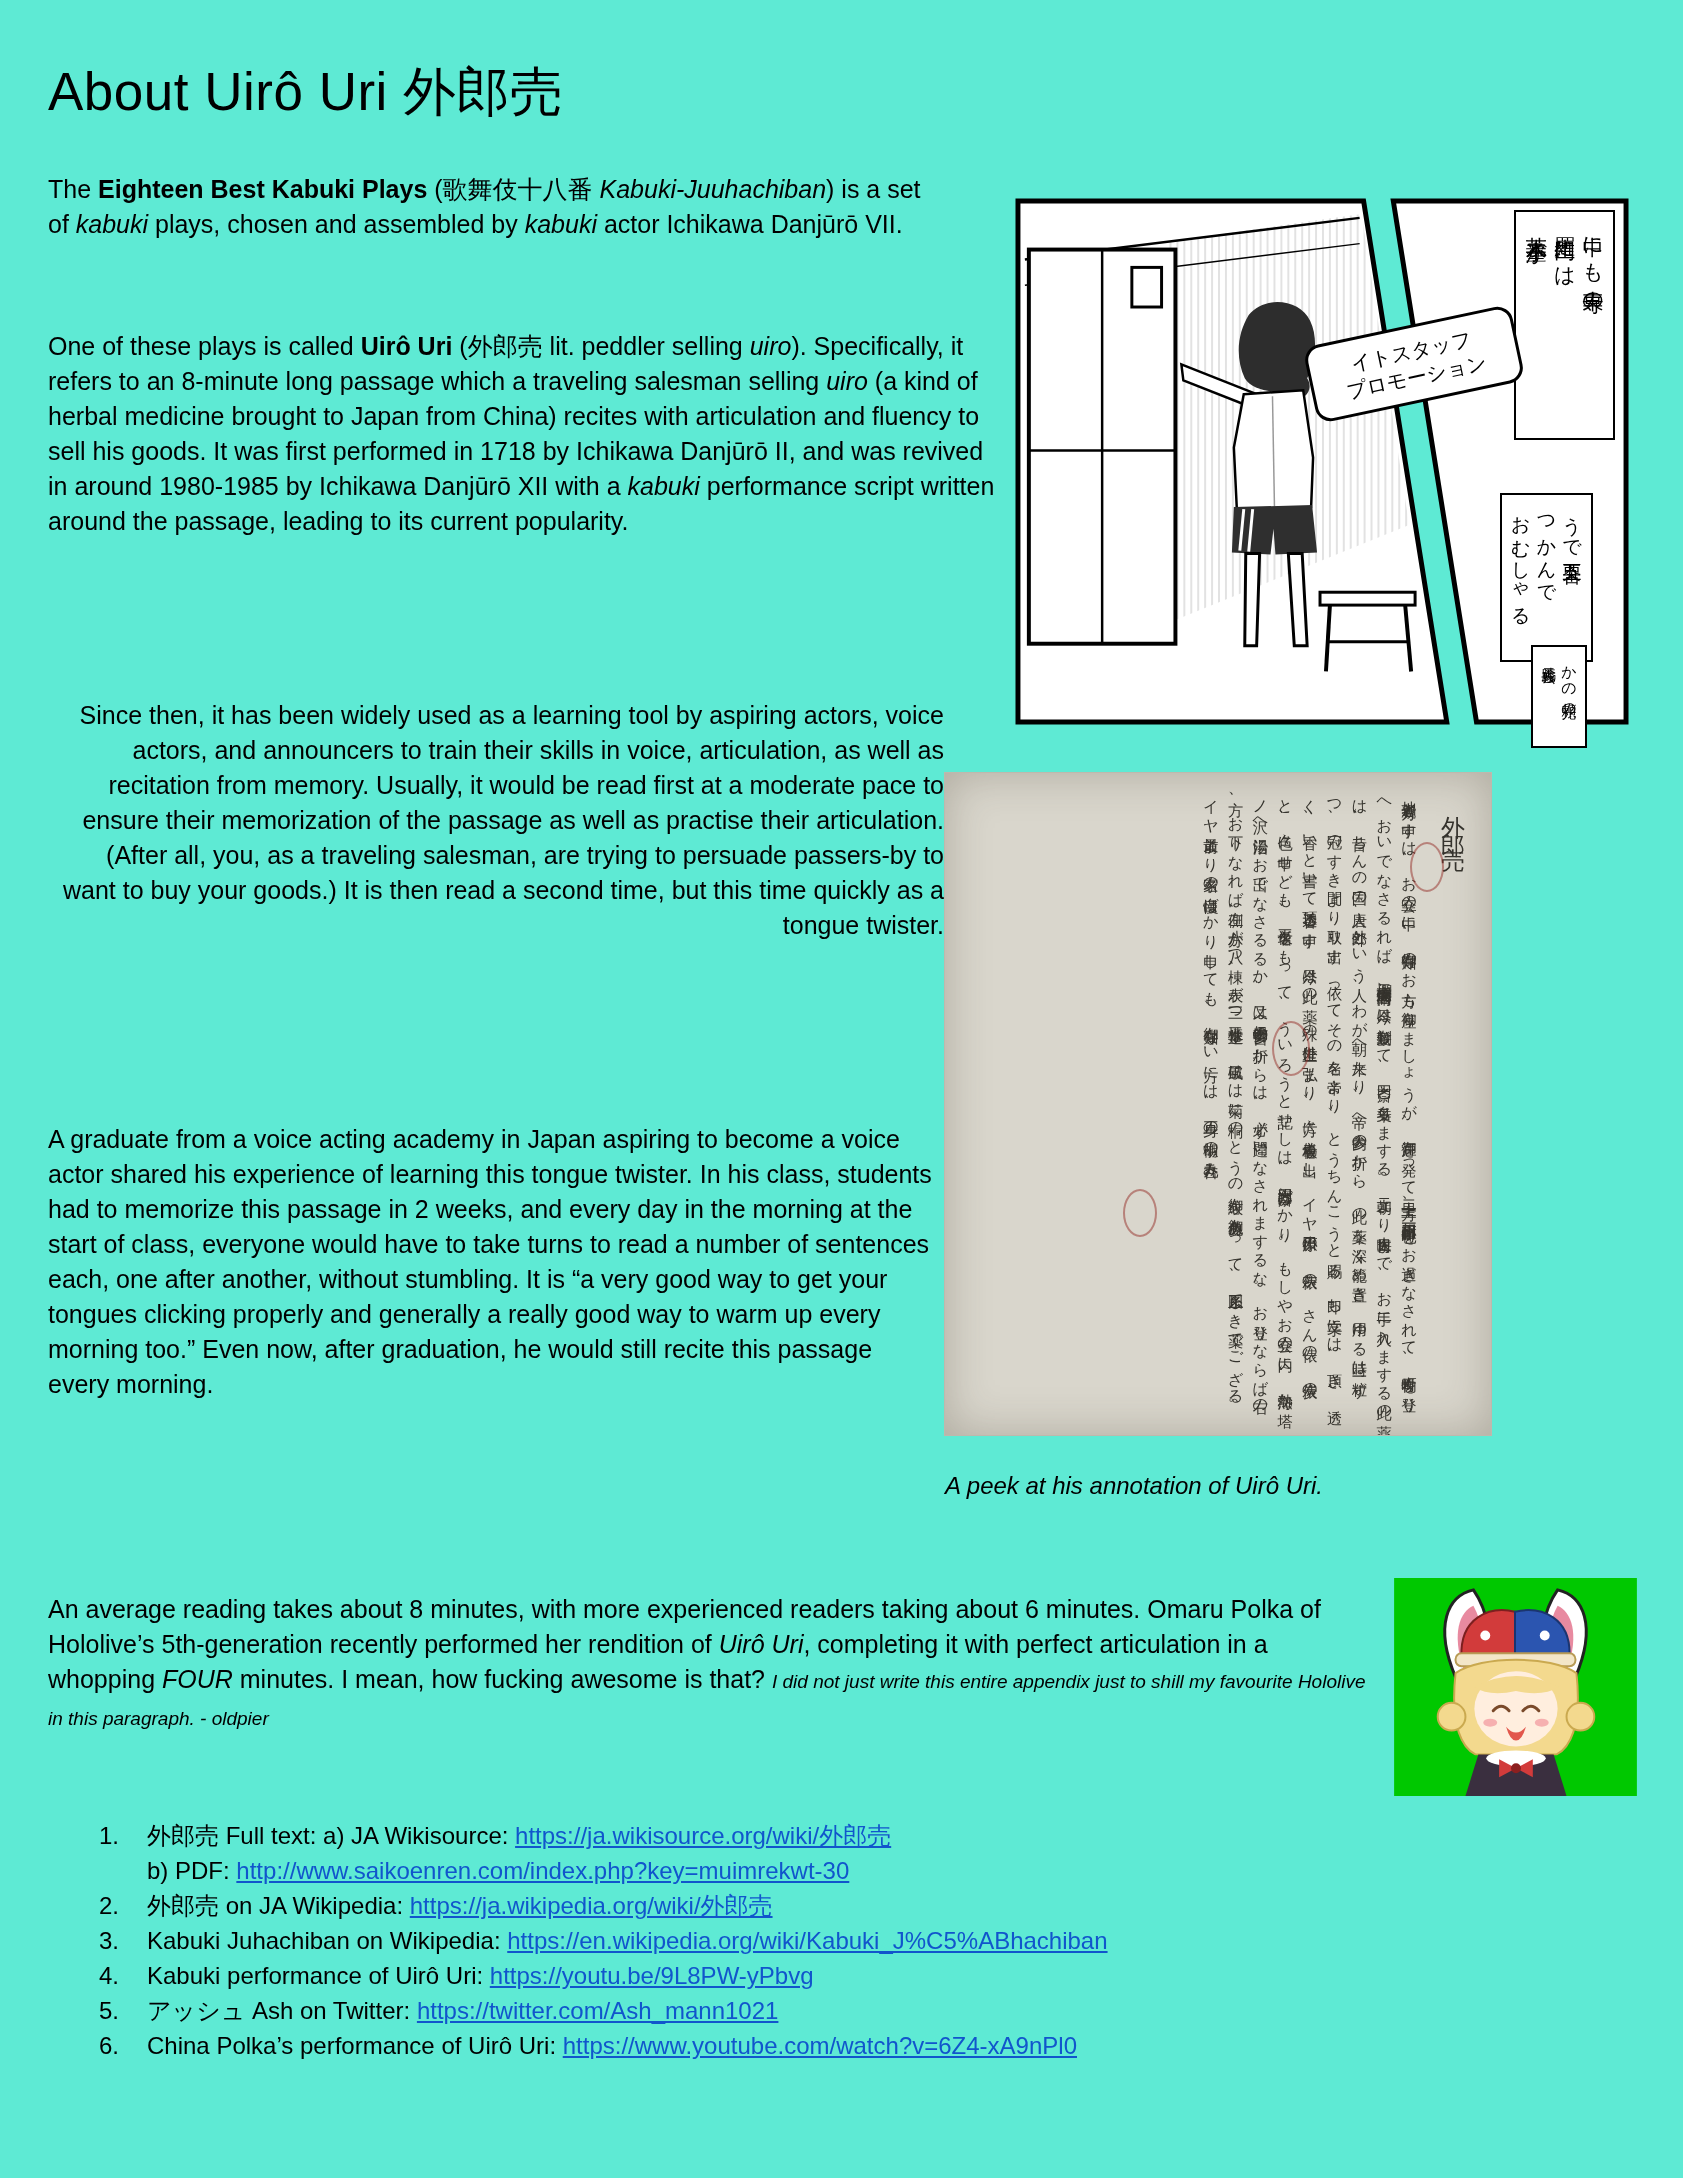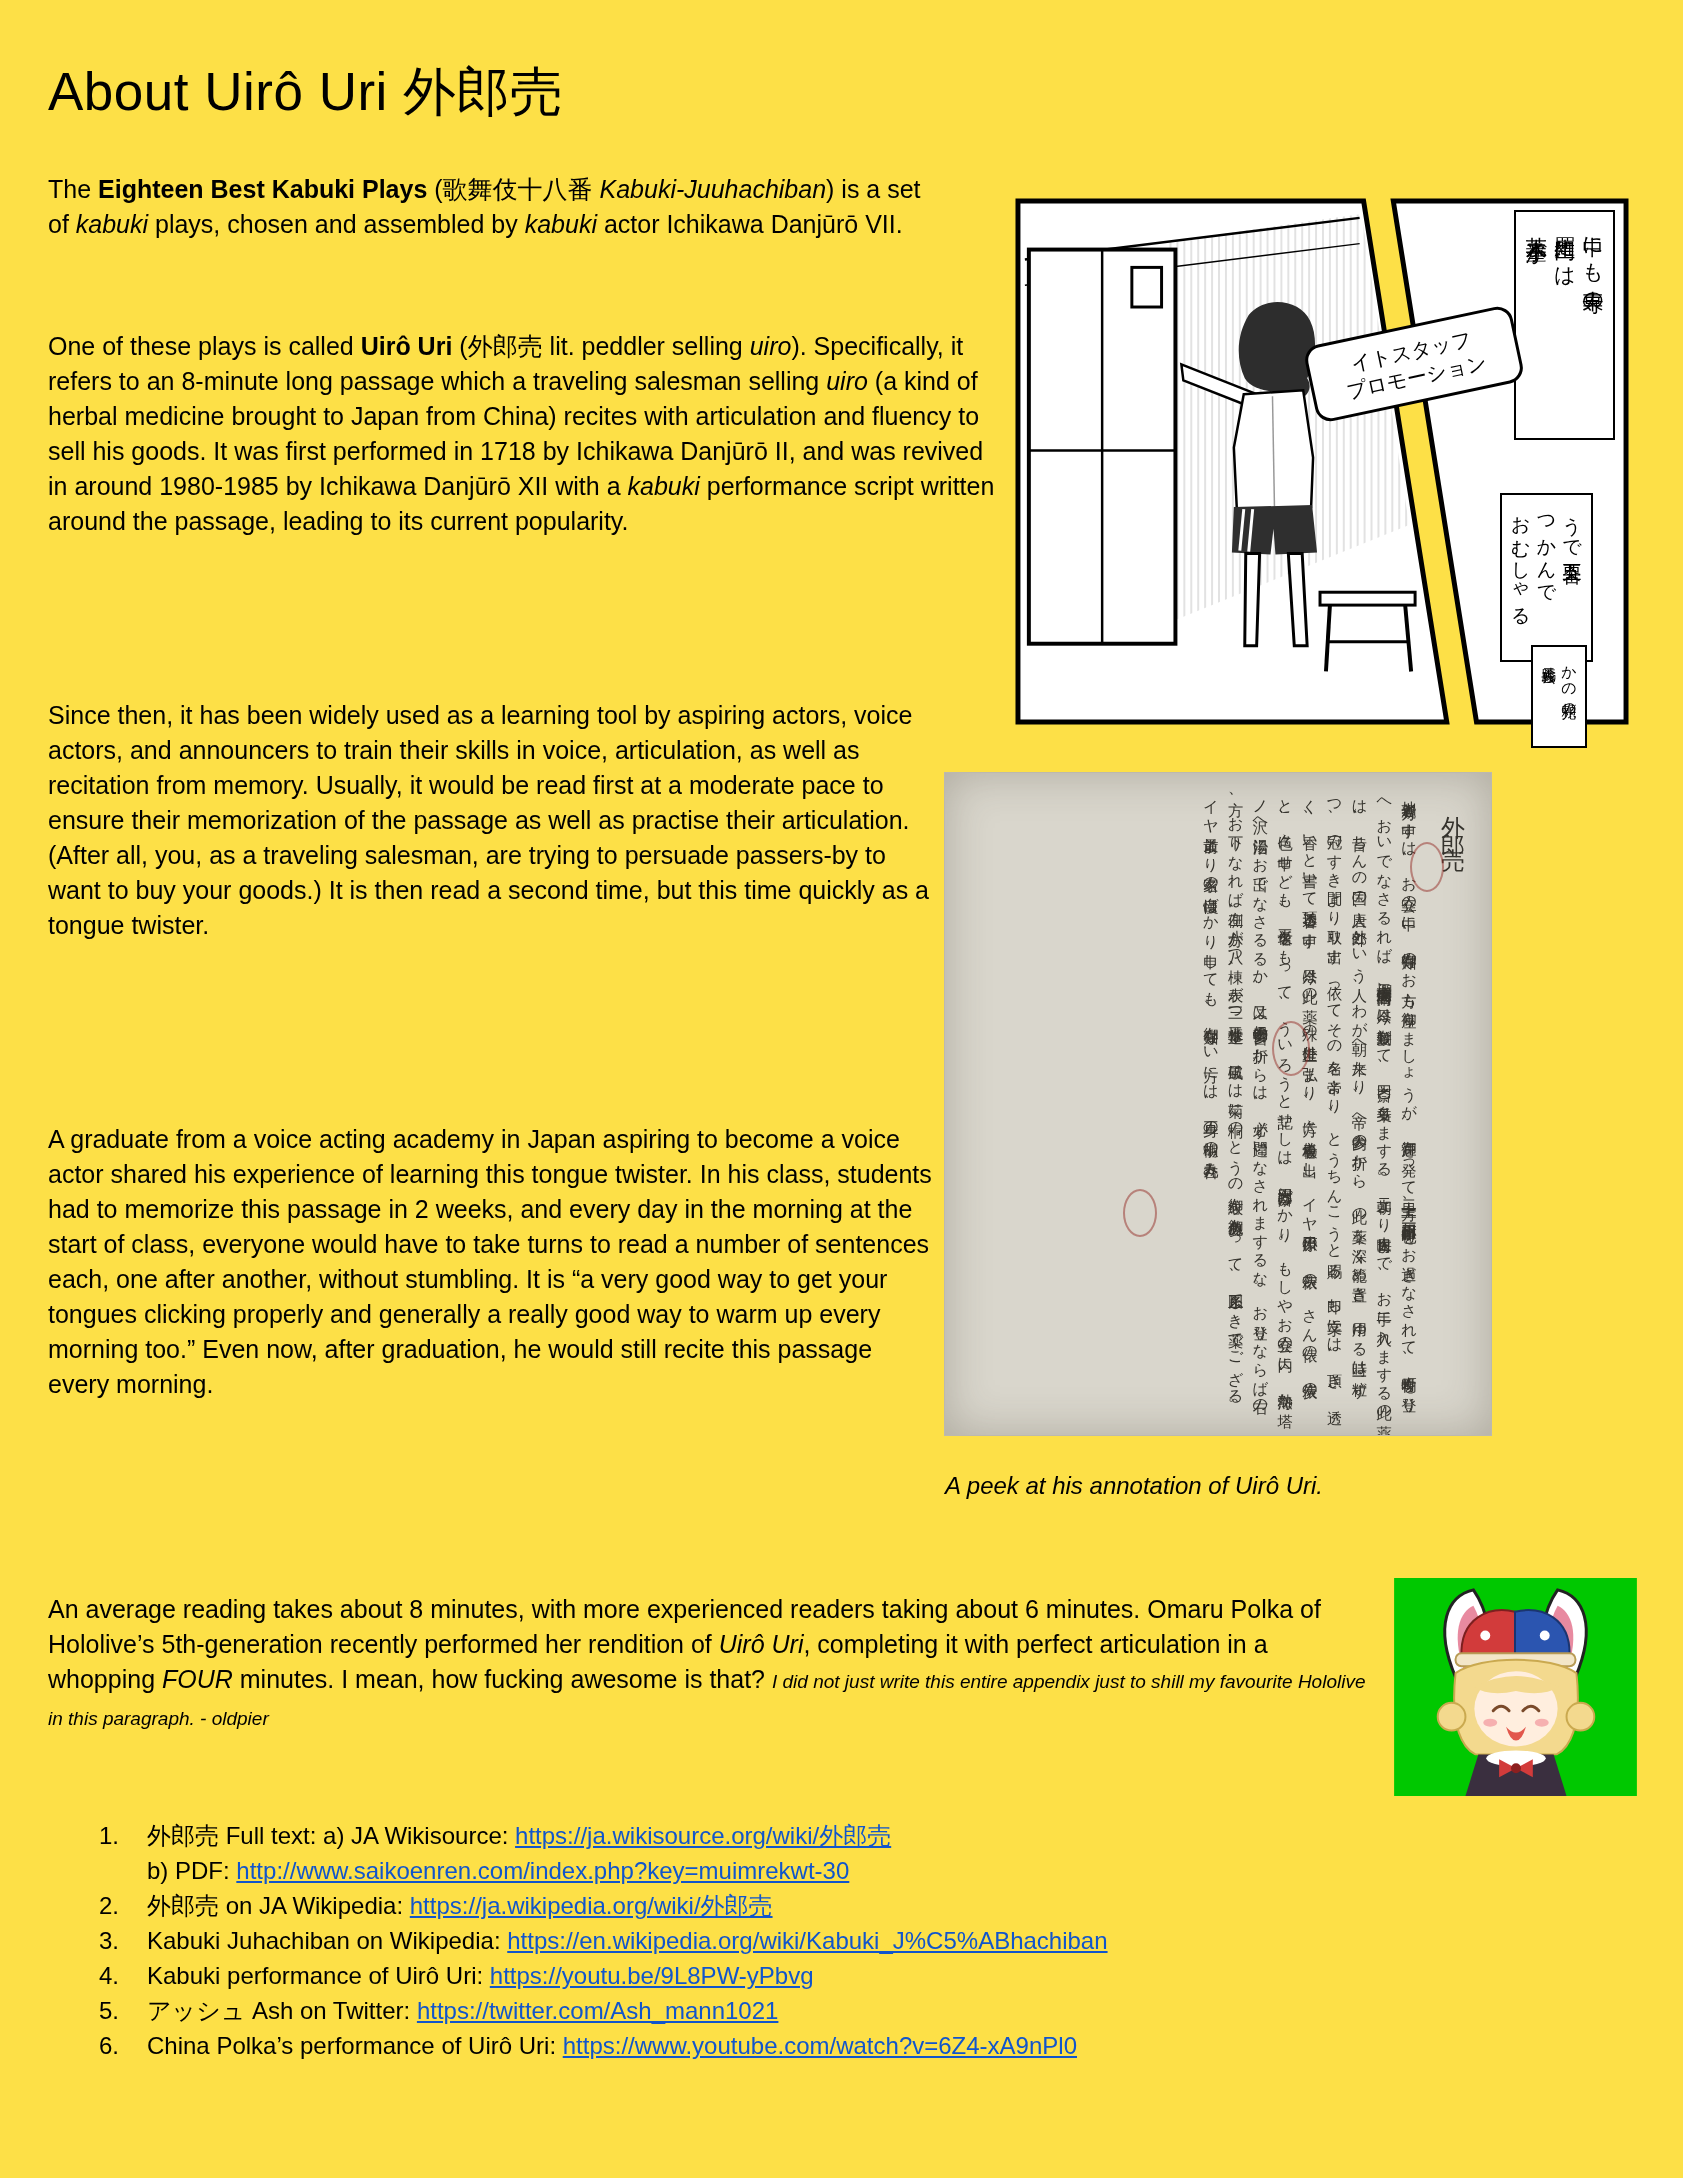--- a/index.html
+++ b/index.html
@@ -1,29 +1,29 @@
 <!DOCTYPE html>
 <html><head>
 <meta charset="utf-8">
 <style>
   html,body { margin:0; padding:0; background:#ffffff; }
   .page {
-    position:relative; width:1683px; height:2178px; background:#fde047;
+    position:relative; width:1683px; height:2178px; background:#5eead4;
     font-family:"Liberation Sans", sans-serif; color:#000; overflow:hidden;
   }
   h1.title {
     position:absolute; left:48px; top:57px; margin:0;
     font-size:53px; font-weight:400; letter-spacing:0.5px;
   }
   .para {
     position:absolute; margin:0; font-size:25px; line-height:35px; color:#000;
   }
   .p1 { left:48px; top:161px; width:896px;margin-top:11px; }
   .p2 { left:48px; top:329px; width:955px; }
-  .p3 { left:48px; top:698px; width:896px; }
+  .p3 { left:48px; top:698px; width:896px;text-align:right; }
   .p4 { left:48px; top:1122px; width:886px; }
   .p5 { left:48px; top:1592px; width:1327px; }
   .small-note { font-style:italic; font-size:19px; }
   a.link { color:#1155cc; text-decoration:underline; cursor:pointer; }
 
   
   .manga { position:absolute; left:1015px; top:198px; width:614px; height:527px; }
   .manga svg { position:absolute; inset:0; }
   .mb {
     position:absolute; background:#fff; border:2.5px solid #000;

